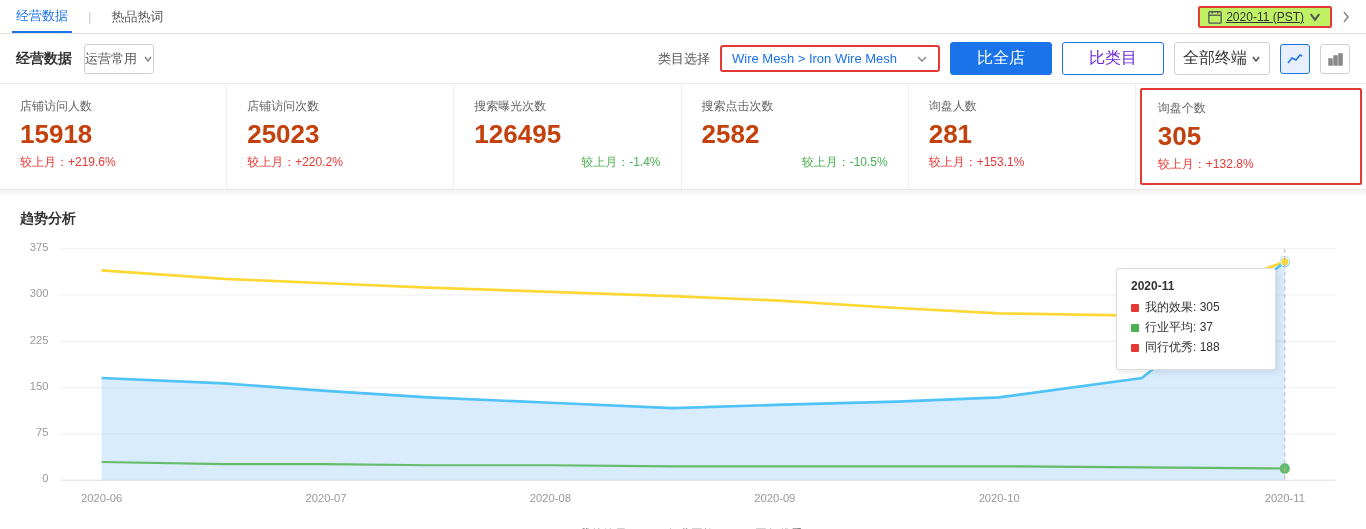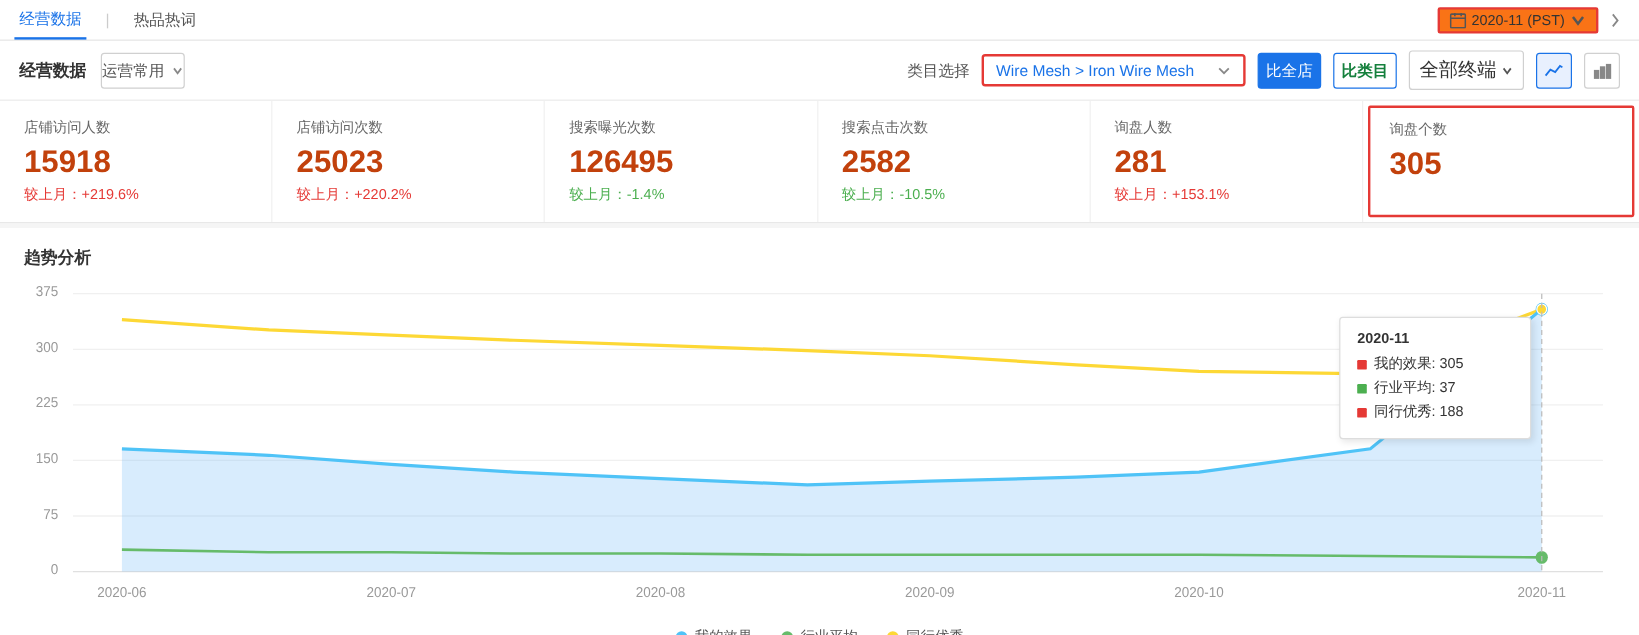--- a/index.html
+++ b/index.html
@@ -8,22 +8,22 @@
     .top-nav {
       display: flex; align-items: center; background: #fff; border-bottom: 1px solid #e0e0e0;
       padding: 0 12px; height: 34px; gap: 16px;
     }
     .top-nav-item { font-size: 13px; color: #555; cursor: pointer; padding: 6px 4px; }
     .top-nav-item.active { color: #1a73e8; border-bottom: 2px solid #1a73e8; }
     .top-nav-sep { color: #ccc; }
     .top-nav-right { margin-left: auto; display: flex; align-items: center; gap: 8px; }
     .date-selector {
       border: 2px solid #e53935; border-radius: 2px; padding: 2px 8px;
-      font-size: 12px; color: #333; background: #f97316; cursor: pointer;
-      display: flex; align-items: center; gap: 4px;
+      font-size: 12px; color: #333; background: #bef264; cursor: pointer;
+      display: flex; align-items: center; gap: 4px; text-decoration: underline;
     }
     .date-selector svg { width: 14px; height: 14px; }
 
     .main-toolbar {
       display: flex; align-items: center; background: #fff; border-bottom: 1px solid #e8e8e8;
       padding: 8px 16px; gap: 12px;
     }
     .section-title { font-size: 14px; font-weight: bold; color: #333; }
     .dropdown-btn {
       display: flex; align-items: center; gap: 6px; border: 1px solid #d0d0d0;
@@ -32,24 +32,24 @@
     }
     .toolbar-right { margin-left: auto; display: flex; align-items: center; gap: 10px; }
     .category-label { font-size: 13px; color: #555; }
     .category-selector {
       border: 2px solid #e53935; border-radius: 3px; display: flex; align-items: center;
       padding: 4px 10px; gap: 8px; background: #fff; cursor: pointer; min-width: 220px;
     }
     .category-selector span { color: #1a73e8; font-size: 13px; }
     .compare-btn {
       border: 1px solid #1a73e8; background: #1a73e8; color: #fff;
-      border-radius: 3px; padding: 5px 6px; cursor: pointer; font-size: 13px;
+      border-radius: 3px; padding: 5px 26px; cursor: pointer; font-size: 16px;
     }
     .compare-btn.outline {
-      background: #fff; color: #15803d; font-weight: bold;
+      background: #fff; color: #6d28d9;
     }
     .terminal-dropdown {
       display: flex; align-items: center; gap: 4px; border: 1px solid #d0d0d0;
       background: #fff; border-radius: 3px; padding: 5px 8px; cursor: pointer; font-size: 16px;
     }
     .chart-type-btn {
       width: 30px; height: 30px; border: 1px solid #1a73e8; border-radius: 3px;
       background: #e8f0fe; display: flex; align-items: center; justify-content: center; cursor: pointer;
     }
     .chart-type-btn2 {
@@ -62,21 +62,21 @@
     }
     .metric-card {
       flex: 1; padding: 14px 20px; border-right: 1px solid #f0f0f0;
     }
     .metric-card:last-child { border-right: none; }
     .metric-card.highlighted { border: 2px solid #e53935; margin: 4px; border-radius: 2px; padding: 10px 16px; }
     .metric-label { font-size: 12px; color: #666; margin-bottom: 4px; }
     .metric-value { font-size: 26px; font-weight: bold; color: #c2410c; line-height: 1.2; }
     .metric-change { font-size: 12px; margin-top: 4px; }
     .metric-change.positive { color: #e53935; }
-    .metric-change.negative { color: #4caf50; }
+    .metric-change.negative { color: #4caf50; text-align: right; }
 
     .chart-section { background: #fff; margin-top: 4px; padding: 16px 20px; }
     .chart-title { font-size: 14px; font-weight: bold; color: #333; margin-bottom: 10px; }
     .chart-container { position: relative; width: 100%; height: 280px; }
 
     .chart-tooltip {
       position: absolute; right: 60px; top: 60px;
       background: #fff; border: 1px solid #ddd; border-radius: 3px;
       padding: 10px 14px; font-size: 12px; box-shadow: 2px 2px 6px rgba(0,0,0,0.1);
       min-width: 160px;
@@ -184,20 +184,21 @@
     <div class="metric-change negative">较上月：-10.5%</div>
   </div>
   <div class="metric-card">
     <div class="metric-label">询盘人数</div>
     <div class="metric-value">281</div>
     <div class="metric-change positive">较上月：+153.1%</div>
   </div>
   <div class="metric-card highlighted">
     <div class="metric-label">询盘个数</div>
     <div class="metric-value">305</div>
+    <div class="metric-change positive">较上月：+132.8%</div>
   </div>
 </div>
 
 <div class="chart-section">
   <div class="chart-title">趋势分析</div>
   <div class="chart-container">
     <svg class="main-chart" viewBox="0 0 1300 260" preserveAspectRatio="none">
 
       <text x="28" y="12" font-size="11" fill="#999" text-anchor="end">375</text>
       <text x="28" y="55" font-size="11" fill="#999" text-anchor="end">300</text>

